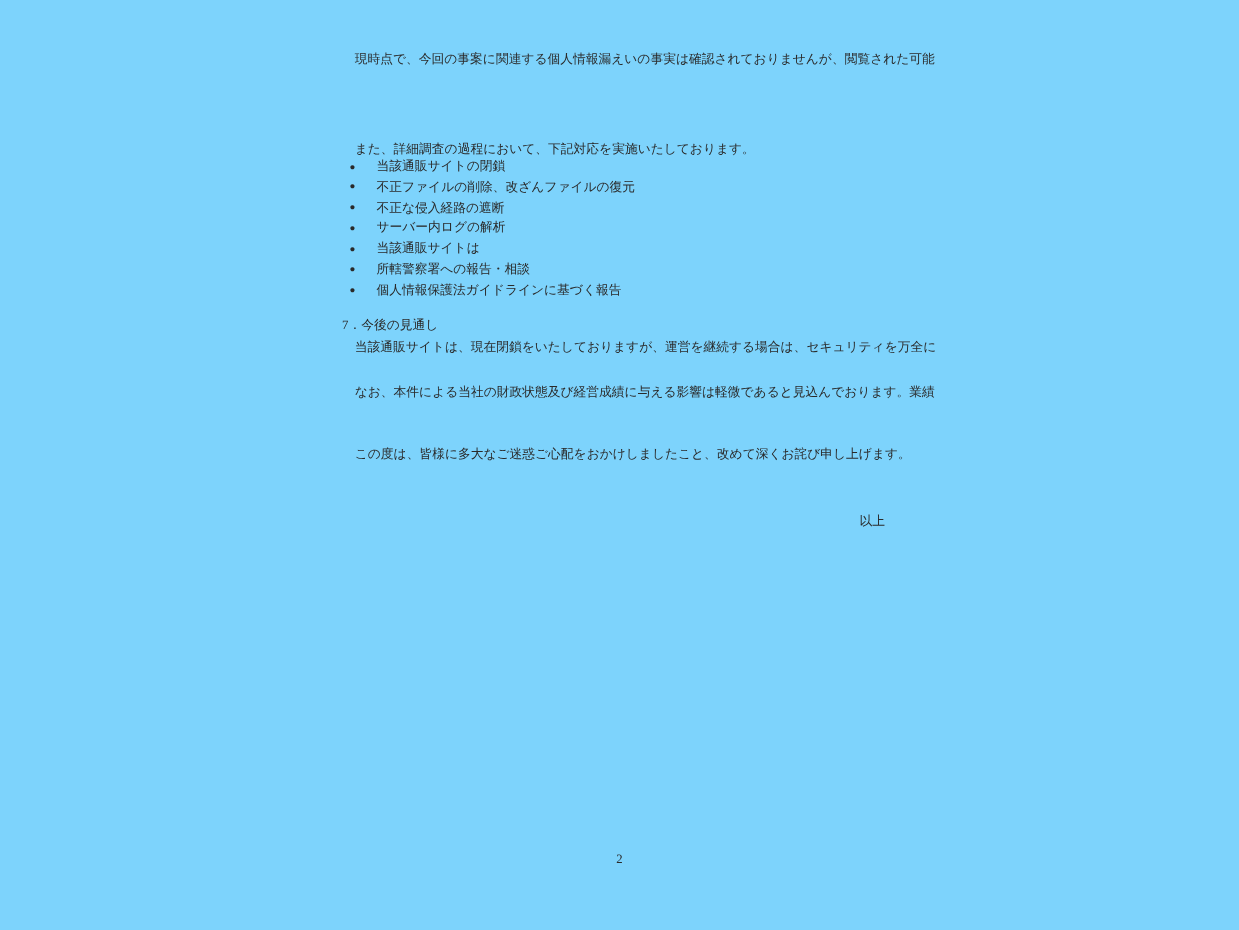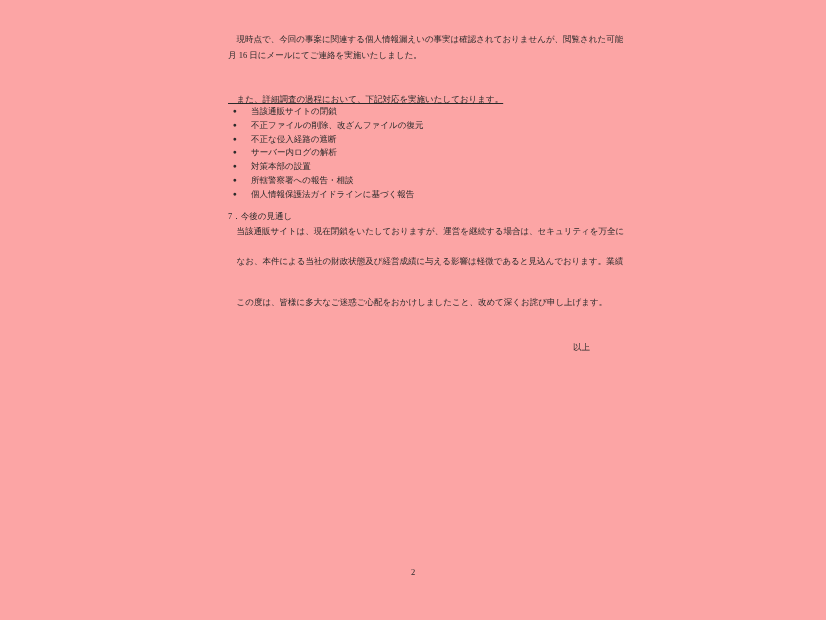--- a/index.html
+++ b/index.html
@@ -4,21 +4,21 @@
 <style>
   html, body {
     margin: 0;
     padding: 0;
     background: #ffffff;
   }
   .canvas {
     position: relative;
     width: 826px;
     height: 620px;
-    background: #fca5a5;
+    background: #7dd3fc;
     overflow: hidden;
     font-family: "Liberation Serif", "DejaVu Serif", serif;
     color: #2a2a2a;
   }
   .content {
     position: absolute;
     left: 228px;
     top: 0;
     width: 372px;
     font-size: 8.5px;
@@ -33,21 +33,21 @@
     display: block;
     white-space: nowrap;
     line-height: 16px;
     height: 16px;
   }
   .line-tight {
     line-height: 15px;
     height: 15px;
   }
   .pos-p1      { top: 31px; }
-  .pos-p2      { top: 91px; text-decoration: underline; }
+  .pos-p2      { top: 91px; }
   .pos-bullets { top: 104px; }
   .pos-heading { top: 209px; }
   .pos-p3      { top: 224px; }
   .pos-p4      { top: 254px; }
   .pos-apology { top: 296px; font-family: Liberation Mono, monospace; }
   .pos-closing { top: 340px; text-align: right; width: 362px; padding-right: 10px; }
   .bullet-row {
     display: block;
     white-space: nowrap;
     height: 13.8px;
@@ -71,42 +71,41 @@
   }
 </style>
 </head>
 <body>
 
 <div class="canvas">
   <div class="content">
 
     <div class="block pos-p1">
       <span class="line">　現時点で、今回の事案に関連する個人情報漏えいの事実は確認されておりませんが、閲覧された可能</span>
-      <span class="line">月 16 日にメールにてご連絡を実施いたしました。</span>
     </div>
 
     <div class="block pos-p2">
       <span class="line">　また、詳細調査の過程において、下記対応を実施いたしております。</span>
     </div>
 
     <div class="block pos-bullets">
       <div class="bullet-row">
         <span class="bullet-glyph">●</span><span>当該通販サイトの閉鎖</span>
       </div>
       <div class="bullet-row">
         <span class="bullet-glyph">●</span><span>不正ファイルの削除、改ざんファイルの復元</span>
       </div>
       <div class="bullet-row">
         <span class="bullet-glyph">●</span><span>不正な侵入経路の遮断</span>
       </div>
       <div class="bullet-row">
         <span class="bullet-glyph">●</span><span>サーバー内ログの解析</span>
       </div>
       <div class="bullet-row">
-        <span class="bullet-glyph">●</span><span>対策本部の設置</span>
+        <span class="bullet-glyph">●</span><span>当該通販サイトは</span>
       </div>
       <div class="bullet-row">
         <span class="bullet-glyph">●</span><span>所轄警察署への報告・相談</span>
       </div>
       <div class="bullet-row">
         <span class="bullet-glyph">●</span><span>個人情報保護法ガイドラインに基づく報告</span>
       </div>
     </div>
 
     <div class="block pos-heading">

